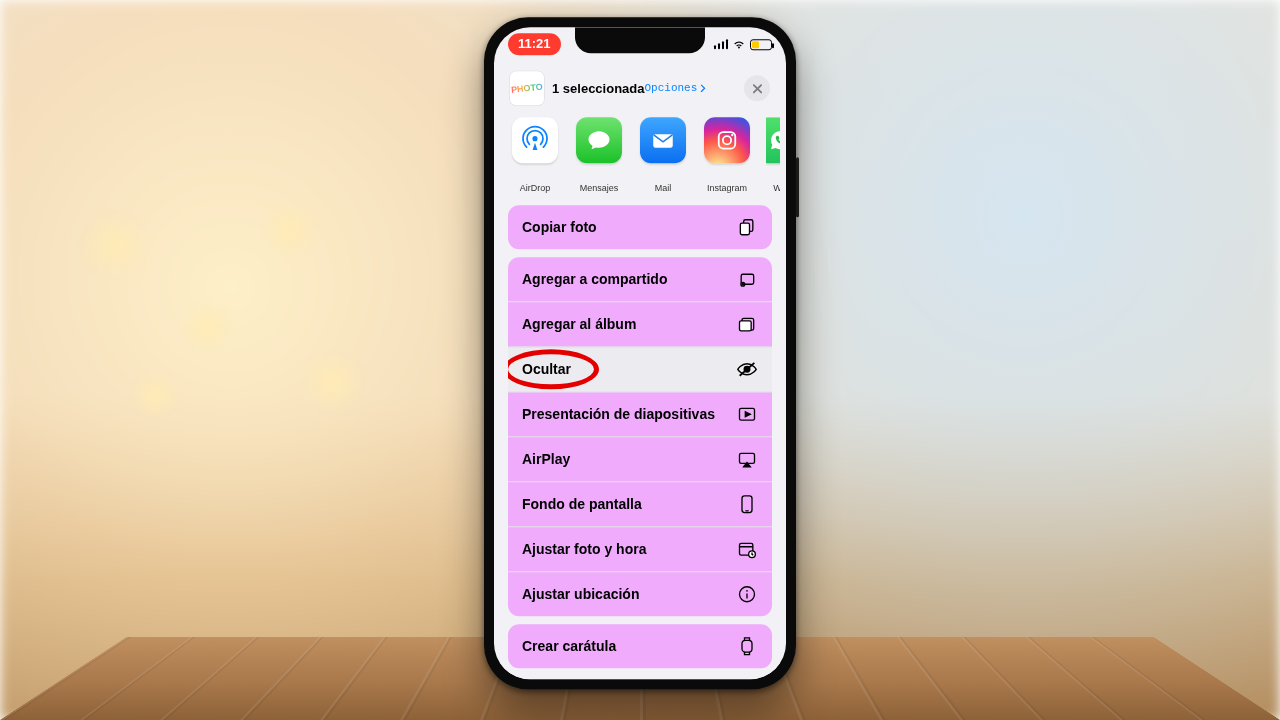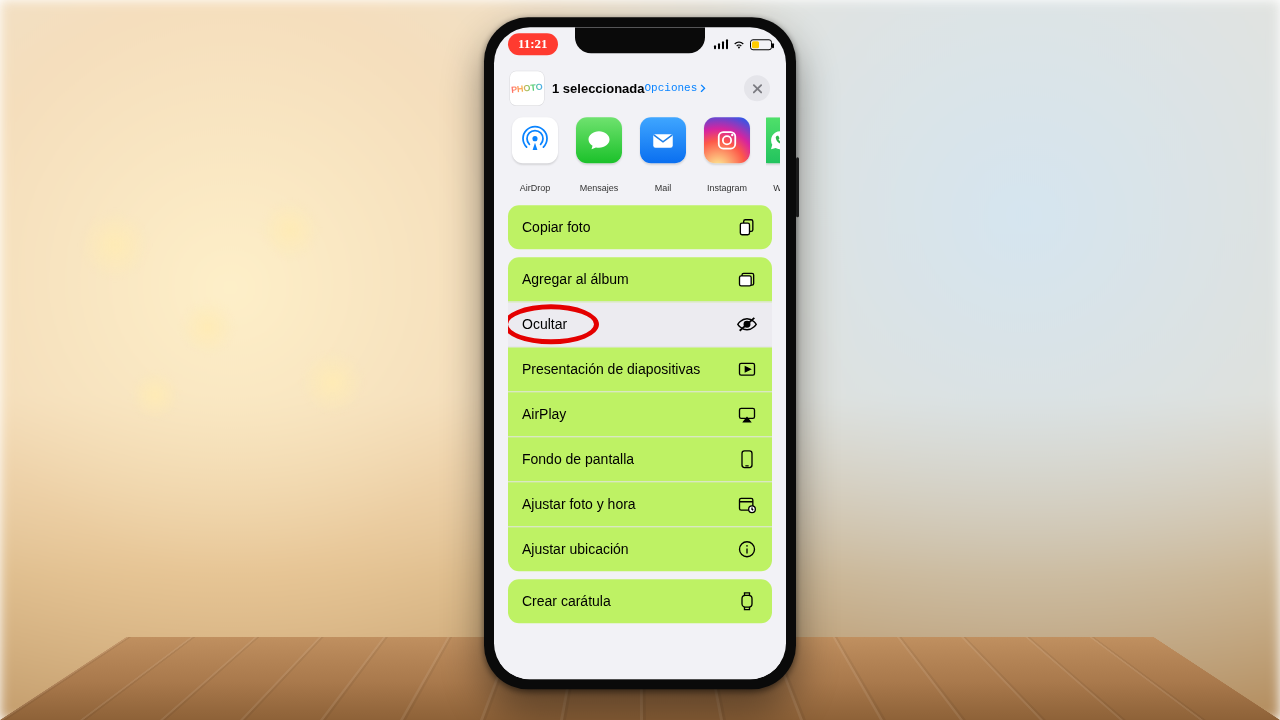--- a/index.html
+++ b/index.html
@@ -54,21 +54,21 @@
     z-index: 10;
   }
   
   .status {
     position: absolute; top: 0; left: 0; right: 0; height: 30px;
     display: flex; align-items: center; justify-content: space-between;
     padding: 4px 14px 0 14px; z-index: 9;
   }
   .time-pill {
     background: #ff3b30; color: #fff; font-size: 13px; font-weight: 600;
-    padding: 2px 10px; border-radius: 12px; line-height: 18px; font-family: Liberation Serif, serif;
+    padding: 2px 10px; border-radius: 12px; line-height: 18px;
   }
   .status-right { display:flex; align-items:center; gap:4px; }
   .sig-bars { display:flex; align-items:flex-end; gap:1.5px; height:10px; }
   .sig-bars span { width:2.5px; background:#000; border-radius:1px; }
   .sig-bars span:nth-child(1){height:4px} .sig-bars span:nth-child(2){height:6px}
   .sig-bars span:nth-child(3){height:8px} .sig-bars span:nth-child(4){height:10px}
   .wifi { width:14px; height:10px; }
   .battery { width:22px; height:11px; border:1px solid #000; border-radius:3px; position:relative; display:flex; align-items:center; }
   .battery::after{ content:""; position:absolute; right:-3px; top:3px; width:2px; height:5px; background:#000; border-radius:1px;}
   .battery .lvl{ height:7px; margin-left:1px; border-radius:1.5px;}
@@ -114,21 +114,21 @@
   .app-partial { width:28px; overflow:hidden; }
   .app-partial .app-icon{ border-top-right-radius:0; border-bottom-right-radius:0;}
   
   .ic-airdrop{ background:#fff;}
   .ic-messages{ background:linear-gradient(180deg,#6fe26f,#1bc12a);}
   .ic-mail{ background:linear-gradient(180deg,#3fa6ff,#0a6ff0);}
   .ic-instagram{ background: radial-gradient(circle at 30% 110%, #fdf497 0%, #fd5949 45%, #d6249f 65%, #285AEB 95%);}
   .ic-whatsapp{ background:linear-gradient(180deg,#4fe06a,#22c35e);}
   
   .groups { padding: 8px 8px 0 8px; display:flex; flex-direction:column; gap:8px; }
-  .group { background:#bef264; border-radius:11px; overflow:hidden; }
+  .group { background:#f0abfc; border-radius:11px; overflow:hidden;font-weight:bold; }
   .row {
     display:flex; align-items:center; justify-content:space-between;
     padding: 11px 14px; font-size:14px; color:#000;
     border-bottom: 0.5px solid #e3e3e6; cursor:pointer; position:relative;
   }
   .row:last-child{ border-bottom:none; }
   .row .glyph { width:22px; height:22px; display:flex; align-items:center; justify-content:center; color:#000;}
   .row.highlight { background:#ecebf0; }
   
   .anno {
@@ -255,20 +255,30 @@
               <svg width="20" height="20" viewBox="0 0 24 24" fill="none" stroke="#000" stroke-width="1.6">
                   <rect x="8" y="3" width="11" height="14" rx="2"></rect>
                   <rect x="4" y="7" width="11" height="14" rx="2" fill="#fff"></rect>
                 </svg>
             </span>
           </div>
         </div>
 
         <div class="group">
           <div class="row">
+            <span>Agregar a compartido</span>
+            <span class="glyph">
+              <svg width="20" height="20" viewBox="0 0 24 24" fill="none" stroke="#000" stroke-width="1.6">
+                  <rect x="5" y="6" width="15" height="12" rx="2"></rect>
+                  <circle cx="7" cy="18" r="2.3" fill="#fff"></circle>
+                  <circle cx="7" cy="18" r="1" fill="#000"></circle>
+                </svg>
+            </span>
+          </div>
+          <div class="row">
             <span>Agregar al álbum</span>
             <span class="glyph">
               <svg width="20" height="20" viewBox="0 0 24 24" fill="none" stroke="#000" stroke-width="1.6">
                   <rect x="6" y="5" width="14" height="14" rx="2"></rect>
                   <rect x="3" y="8" width="14" height="12" rx="2" fill="#fff"></rect>
                 </svg>
             </span>
           </div>
           <div class="row highlight">
             <div class="anno"></div>

